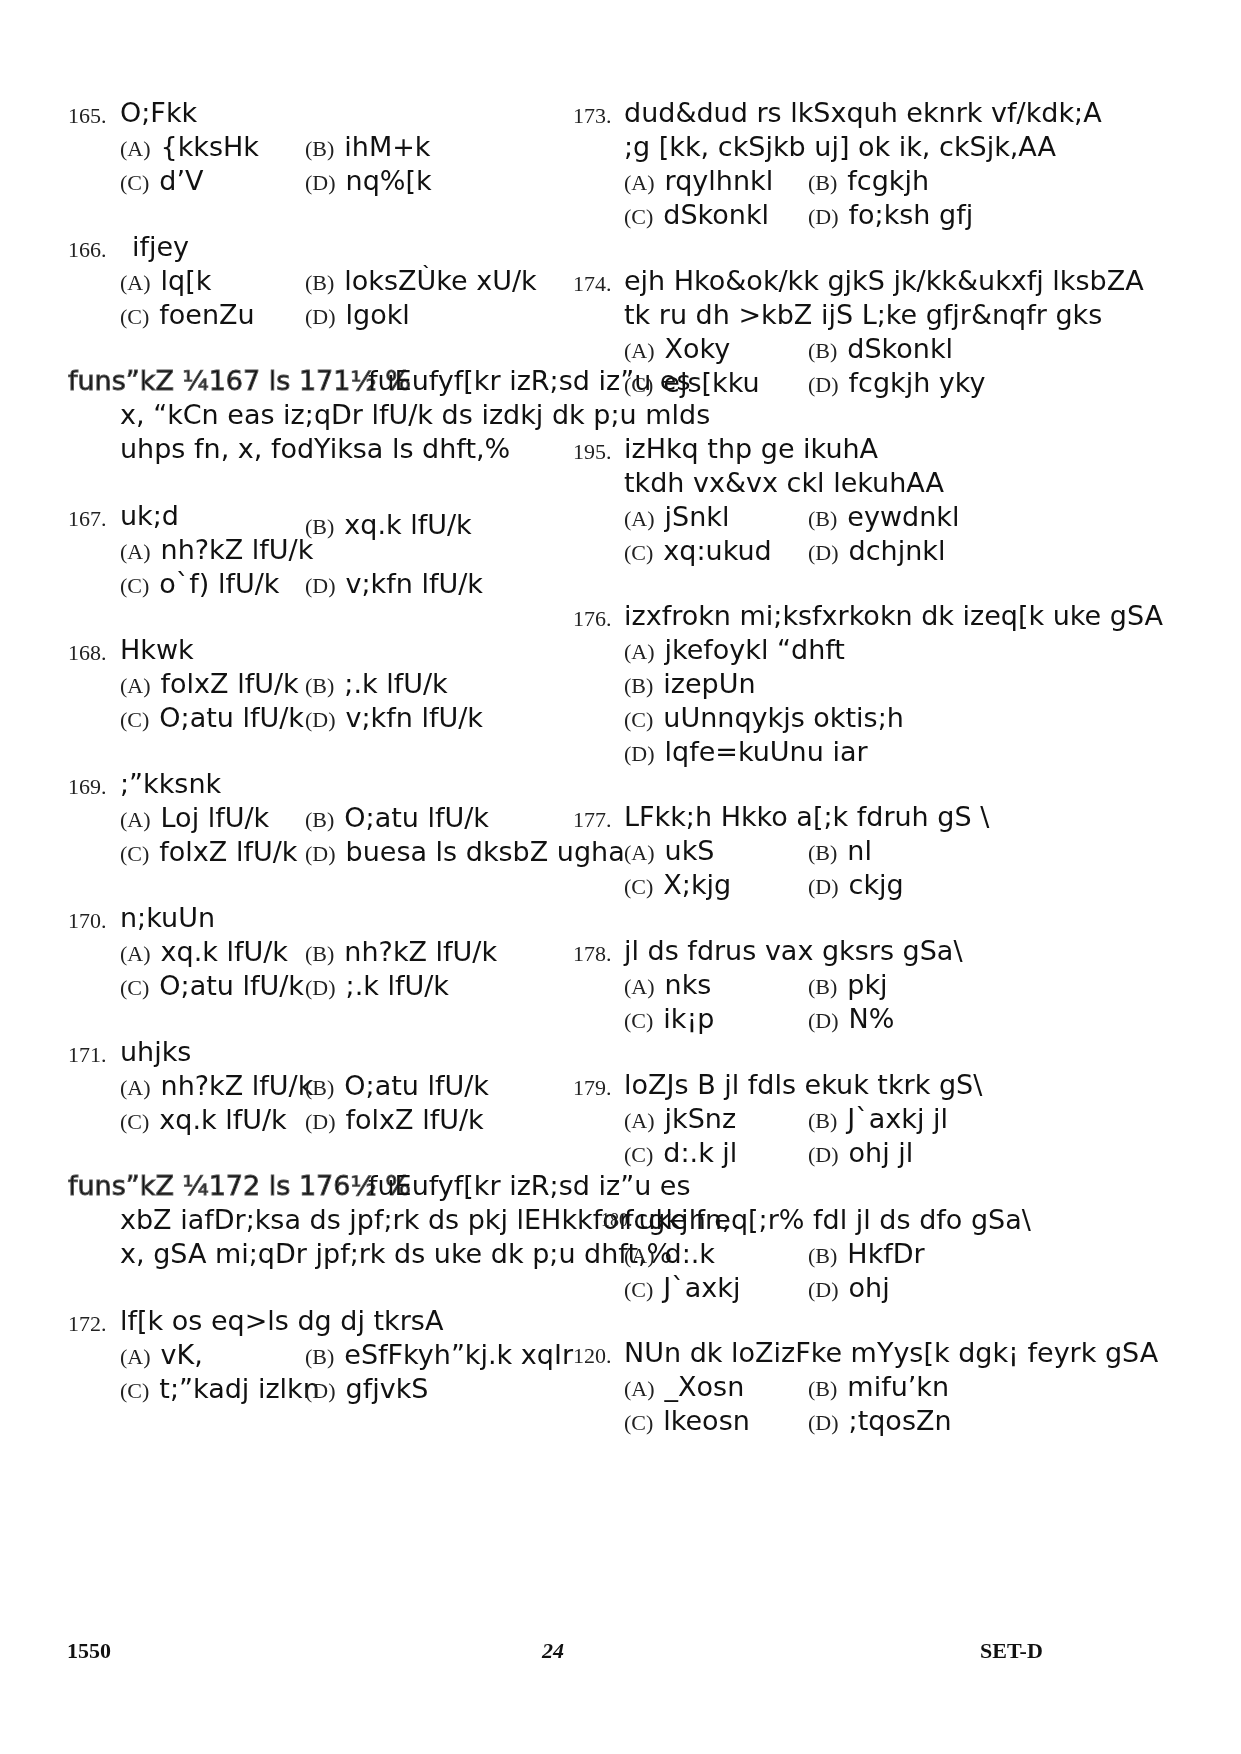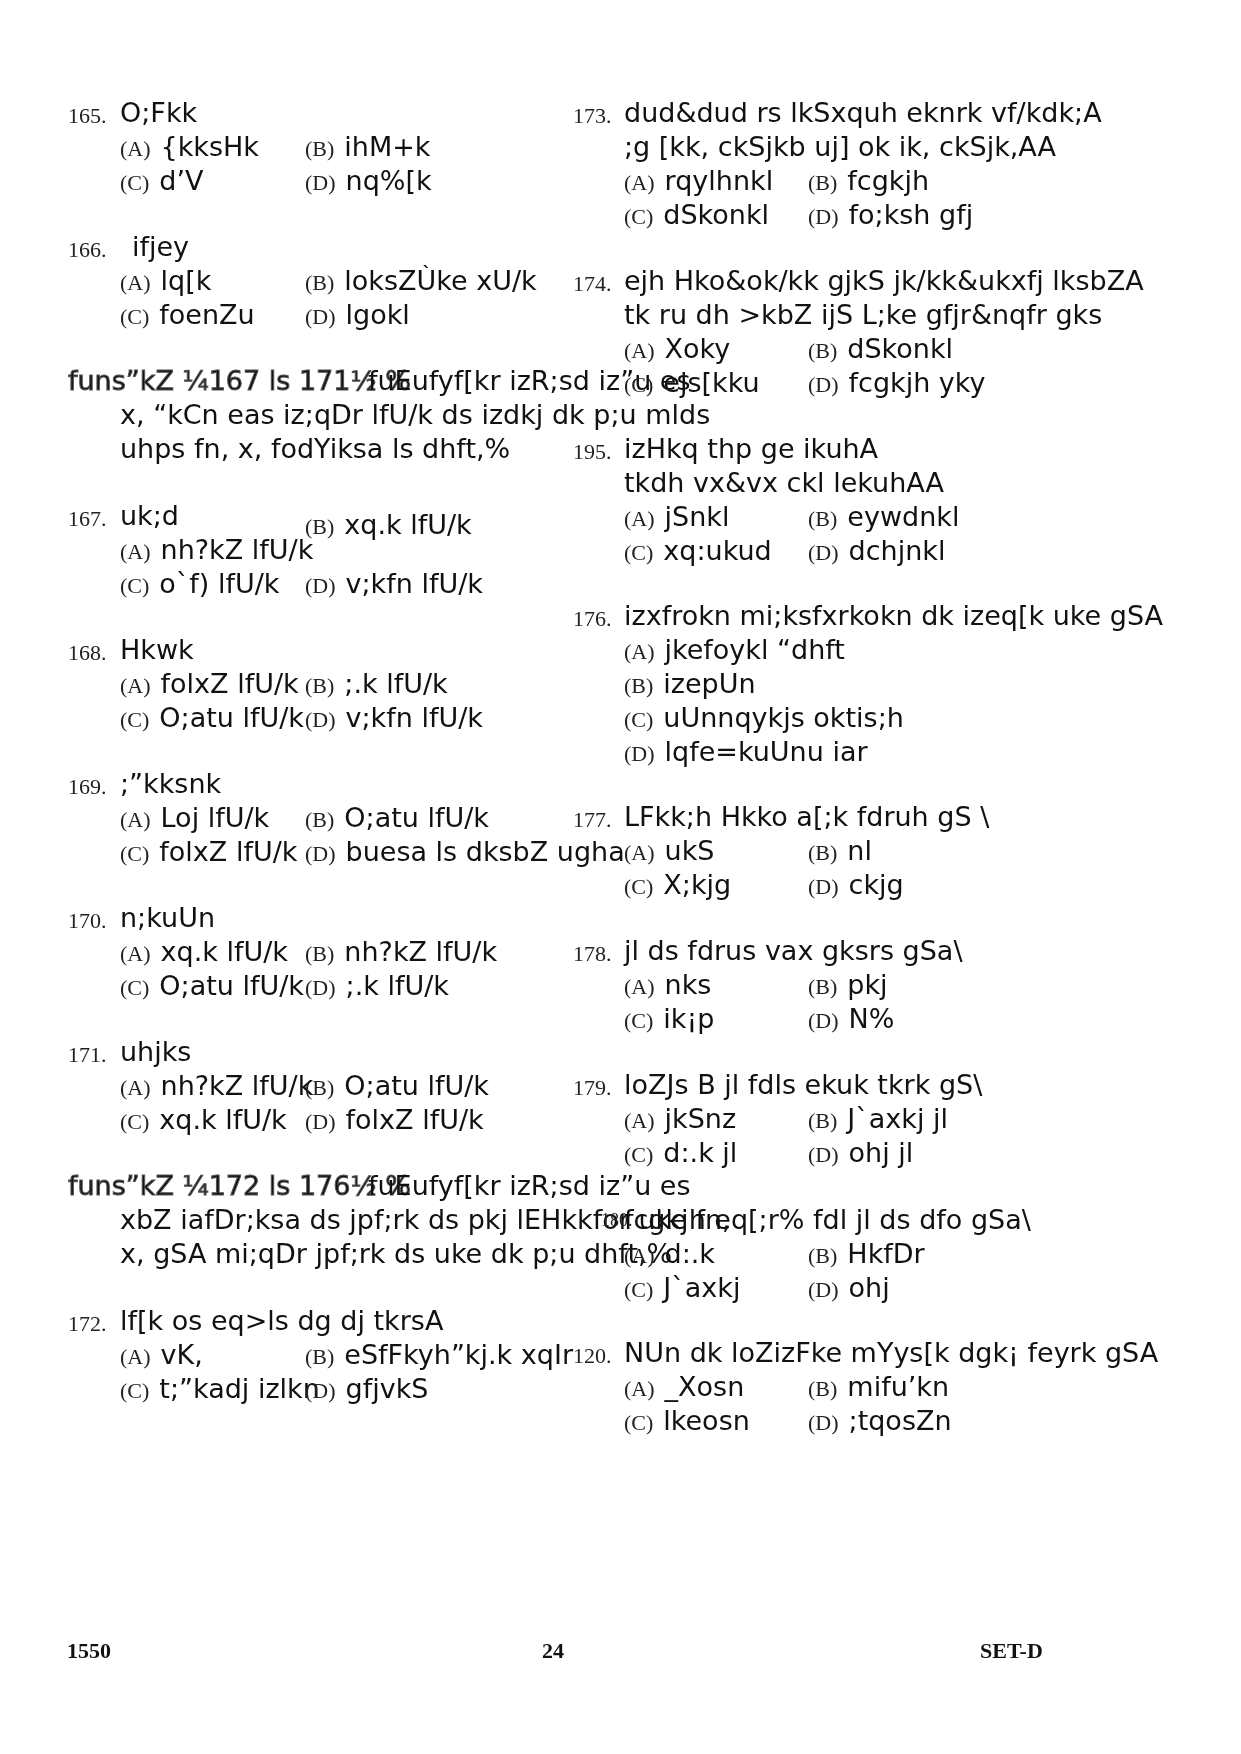--- a/index.html
+++ b/index.html
@@ -6,21 +6,21 @@
   body { width: 1241px; height: 1754px; position: relative; overflow: hidden; color: #111; }
   .q { position: absolute; }
   .qnum { position: absolute; font-family: "Liberation Serif", serif; font-size: 22px; color: #222; }
   .qtext { position: absolute; font-family: "DejaVu Sans", sans-serif; font-size: 27px; white-space: nowrap; color: #111; }
   .opt { position: absolute; white-space: nowrap; }
   .olbl { font-family: "Liberation Serif", serif; font-size: 22px; color: #222; margin-right: 10px; }
   .otxt { font-family: "DejaVu Sans", sans-serif; font-size: 27px; color: #111; }
   .instr-head { font-family: "DejaVu Sans", sans-serif; font-size: 27px; color: #fff; -webkit-text-stroke: 1px #555; }
   .line { position: absolute; font-family: "DejaVu Sans", sans-serif; font-size: 27px; white-space: nowrap; color: #111; }
   .footer { position: absolute; top: 1638px; font-family: "Liberation Serif", serif; font-size: 22px; font-weight: bold; color: #111; }
-  .footer.center { }
+  .footer.center { font-style: italic; }
 </style>
 </head>
 <body>
 
 <div class="q">
   <span class="qnum" style="left:68px;top:103px">165.</span>
   <span class="qtext" style="left:120px;top:97px">O;Fkk</span>
   <div class="opt" style="left:120px;top:131px"><span class="olbl">(A)</span><span class="otxt">{kksHk</span></div>
   <div class="opt" style="left:305px;top:131px"><span class="olbl">(B)</span><span class="otxt">ihM+k</span></div>
   <div class="opt" style="left:120px;top:165px"><span class="olbl">(C)</span><span class="otxt">d’V</span></div>

